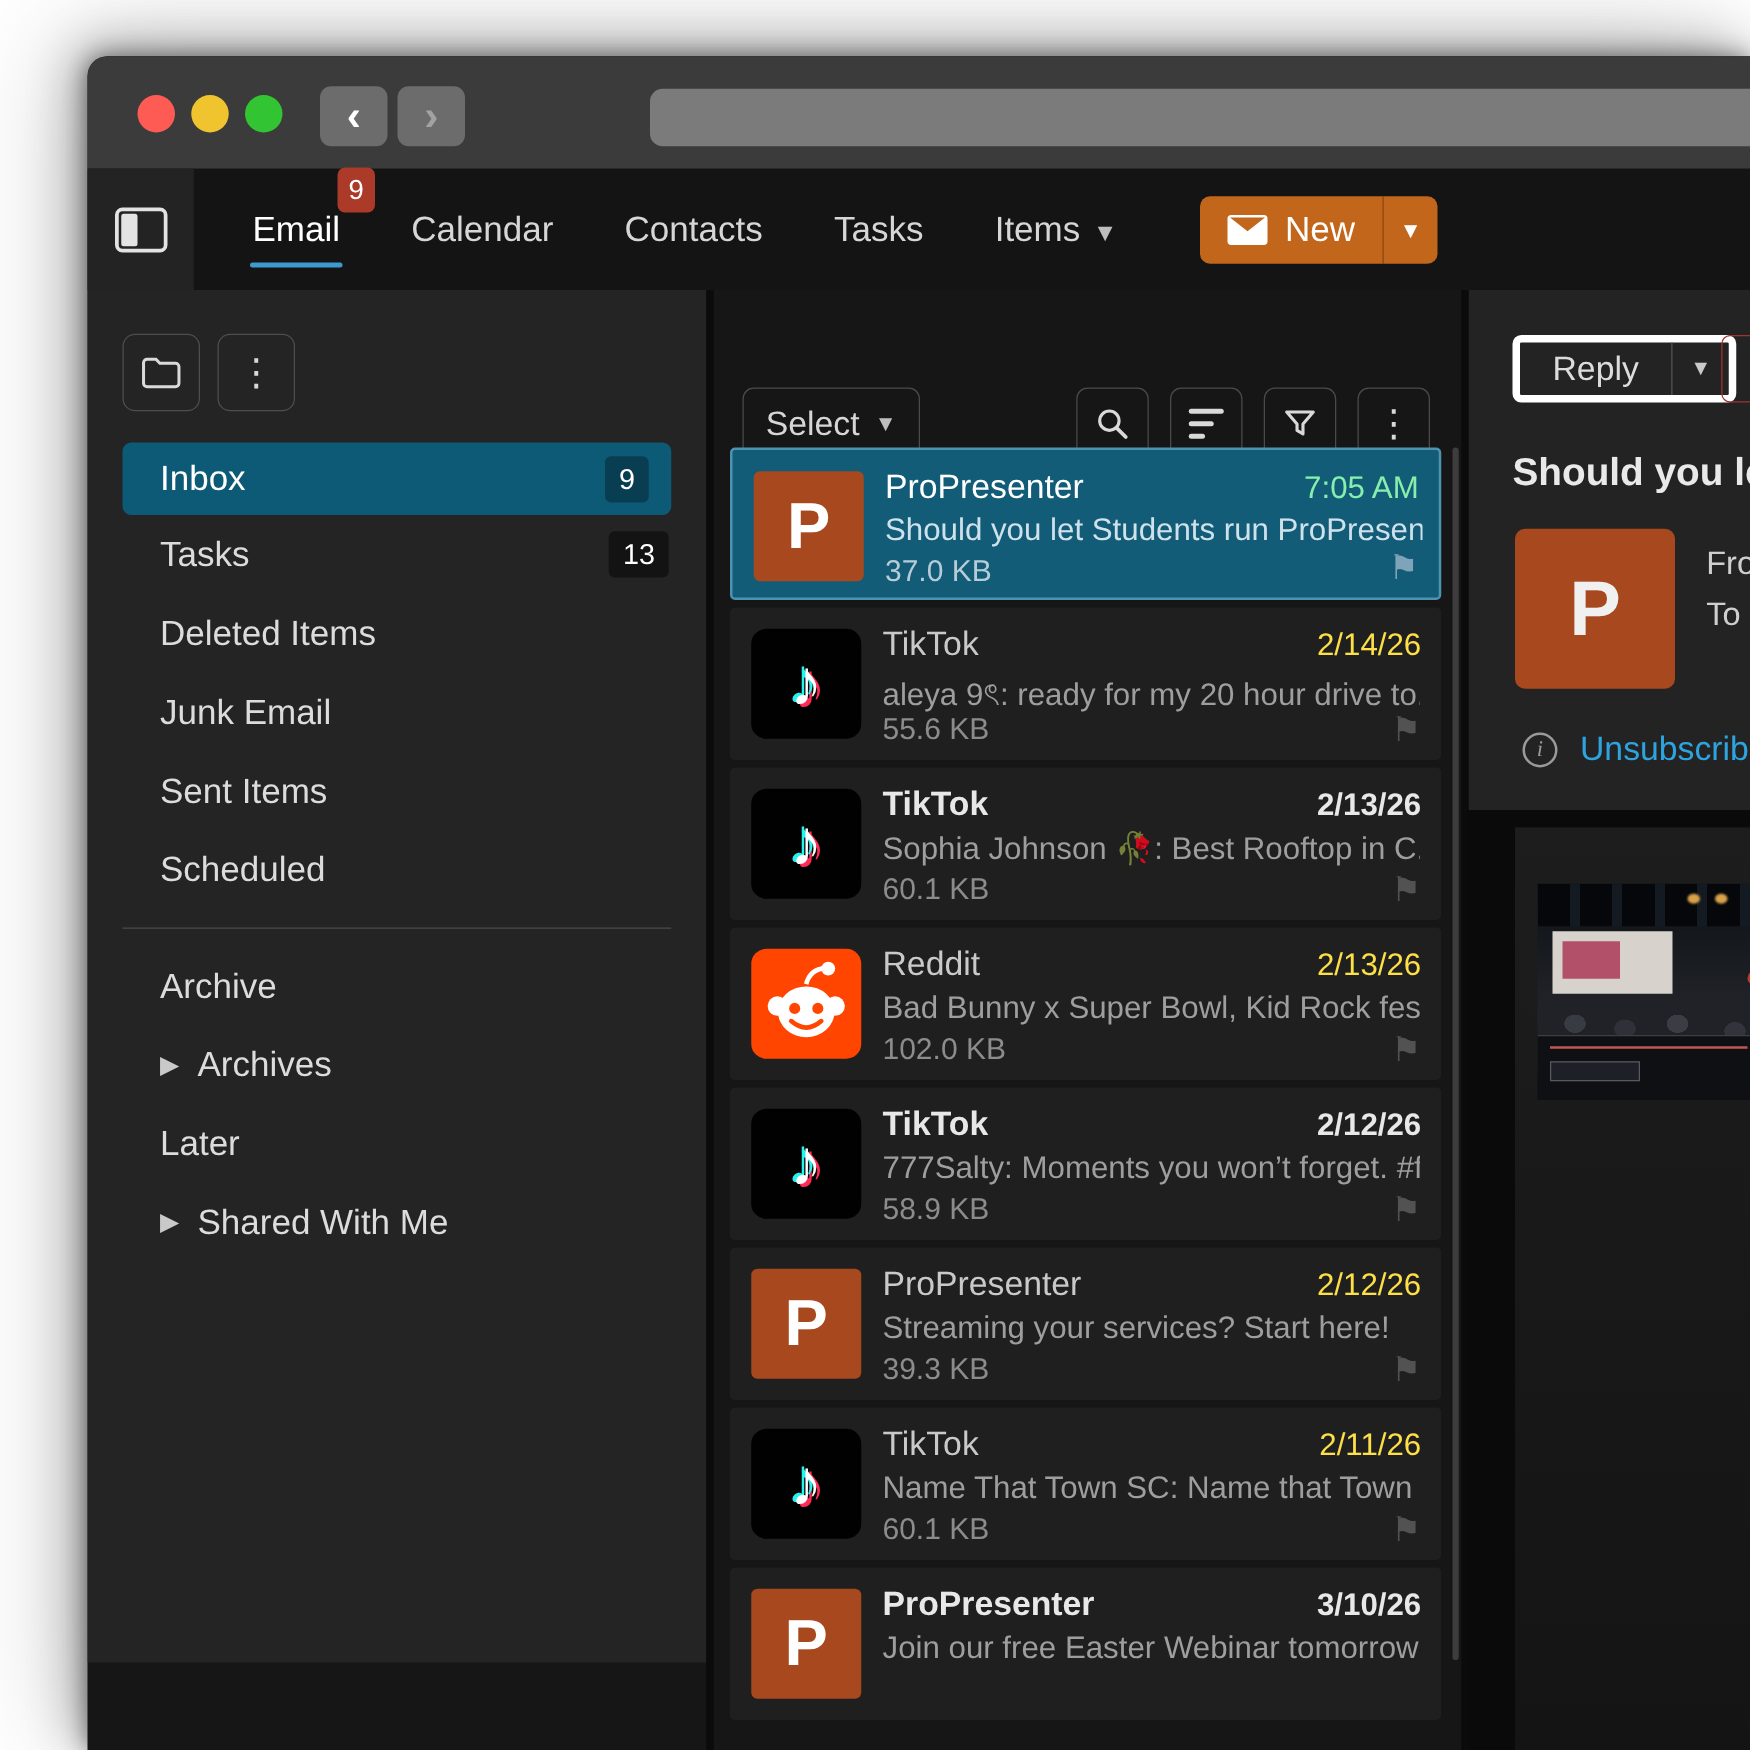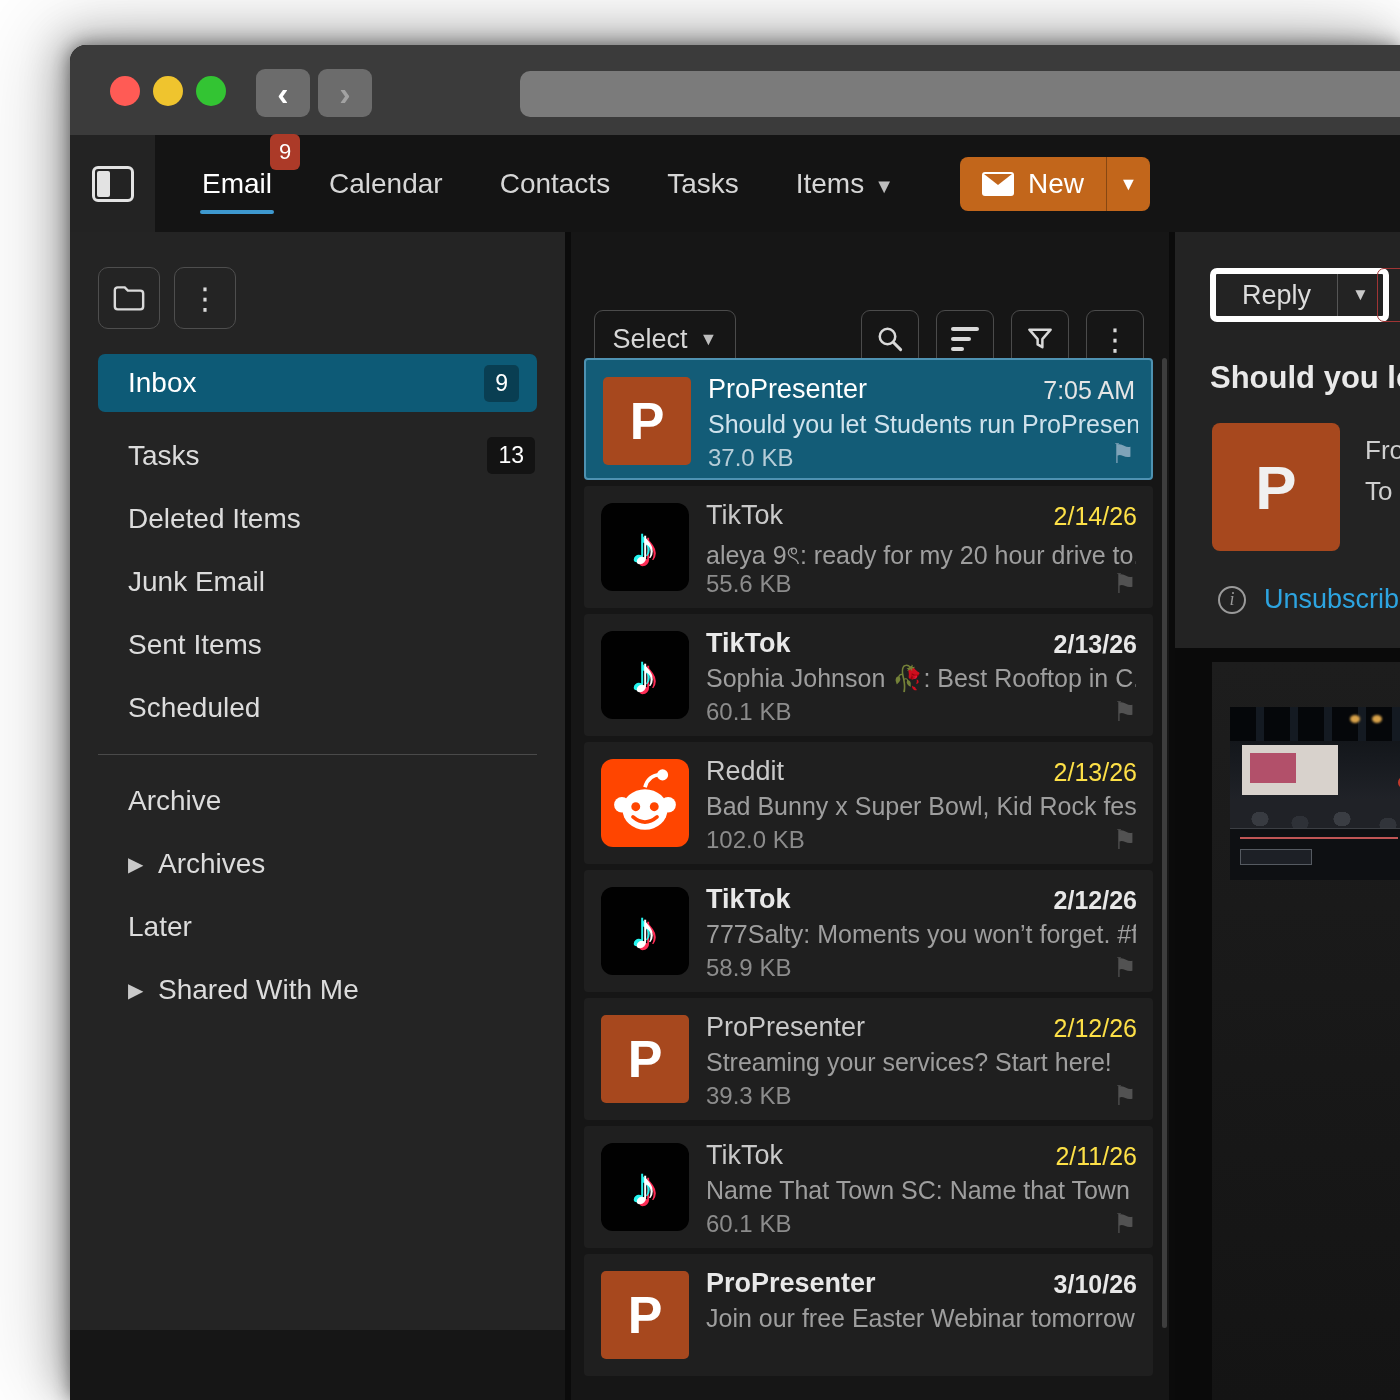--- a/index.html
+++ b/index.html
@@ -57,21 +57,21 @@
   .maillist { position:absolute; left:501px; top:0; width:598px; height:1098px; background:#161616; }
   .reading { position:absolute; left:1105px; top:0; width:230px; height:1168px; background:#0a0a0a; }
 
   
   .sb-toolbar { position:absolute; left:28px; top:35px; display:flex; gap:14px; }
   .btn-outline { width:62px; height:62px; border:1px solid #4e4e4e; border-radius:10px;
     display:flex; align-items:center; justify-content:center; color:#d9d9d9; background:transparent; }
   .folders { position:absolute; left:0; top:122px; width:495px; }
   .f-item { position:relative; height:63px; display:flex; align-items:center;
     padding:0 30px 0 58px; color:#dcdcdc; font-size:28px; }
-  .f-item.selected { height:58px; margin:0 28px 12px 28px; padding:0 18px 0 30px;
+  .f-item.selected { height:58px; margin:0 28px 0 28px; padding:0 18px 0 30px;
     background:#0d5a76; border-radius:7px; color:#fff;text-align:right; }
   .f-item .fbadge { margin-left:auto; font-size:23px; color:#fff; background:#131313;
     border-radius:5px; padding:5px 11px; }
   .f-item.selected .fbadge { background:rgba(0,0,0,.30); }
   .f-item .twisty { position:absolute; left:58px; color:#c9c9c9; font-size:20px; }
   .f-item.child { padding-left:88px; }
   .f-divider { height:30px; position:relative; }
   .f-divider::before { content:""; position:absolute; left:28px; right:28px; top:15px; height:1px; background:#4a4a4a; }
 
   
@@ -102,21 +102,21 @@
   .avatar.rd { background:#ff4500; }
   .m-sender { position:absolute; left:122px; top:14px; font-size:27px; color:#c9c9c9;
     max-width:300px; white-space:nowrap; overflow:hidden; }
   .m-date { position:absolute; right:16px; top:16px; font-size:25px; color:#fde047; }
   .m-preview { position:absolute; left:122px; top:50px; font-size:25px; color:#9e9e9e;
     width:430px; white-space:nowrap; overflow:hidden; }
   .m-size { position:absolute; left:122px; top:84px; font-size:24px; color:#8c8c8c; }
   .m-flag { position:absolute; right:16px; bottom:8px; font-size:27px; color:#525252; }
   .mrow.unread .m-sender, .mrow.unread .m-date { color:#e8e8e8; font-weight:bold; }
   .mrow.selected .m-sender { color:#fff; }
-  .mrow.selected .m-date { color:#e5e5e5; }
+  .mrow.selected .m-date { color:#86efac; }
   .mrow.selected .m-preview { color:#cfe2ec; }
   .mrow.selected .m-size { color:#b6cdd8; }
   .mrow.selected .m-flag { color:#7fa3b8; }
 
   
   .rp-header { position:absolute; left:0; top:0; width:430px; height:416px; background:#232323; }
   .reply-btn { position:absolute; left:35px; top:36px; height:54px; display:flex;
     border:6px solid #ffffff; border-radius:7px; color:#dcdcdc; }
   .reply-main { display:flex; align-items:center; padding:0 26px; font-size:27px; }
   .reply-caret { width:46px; display:flex; align-items:center; justify-content:center;

